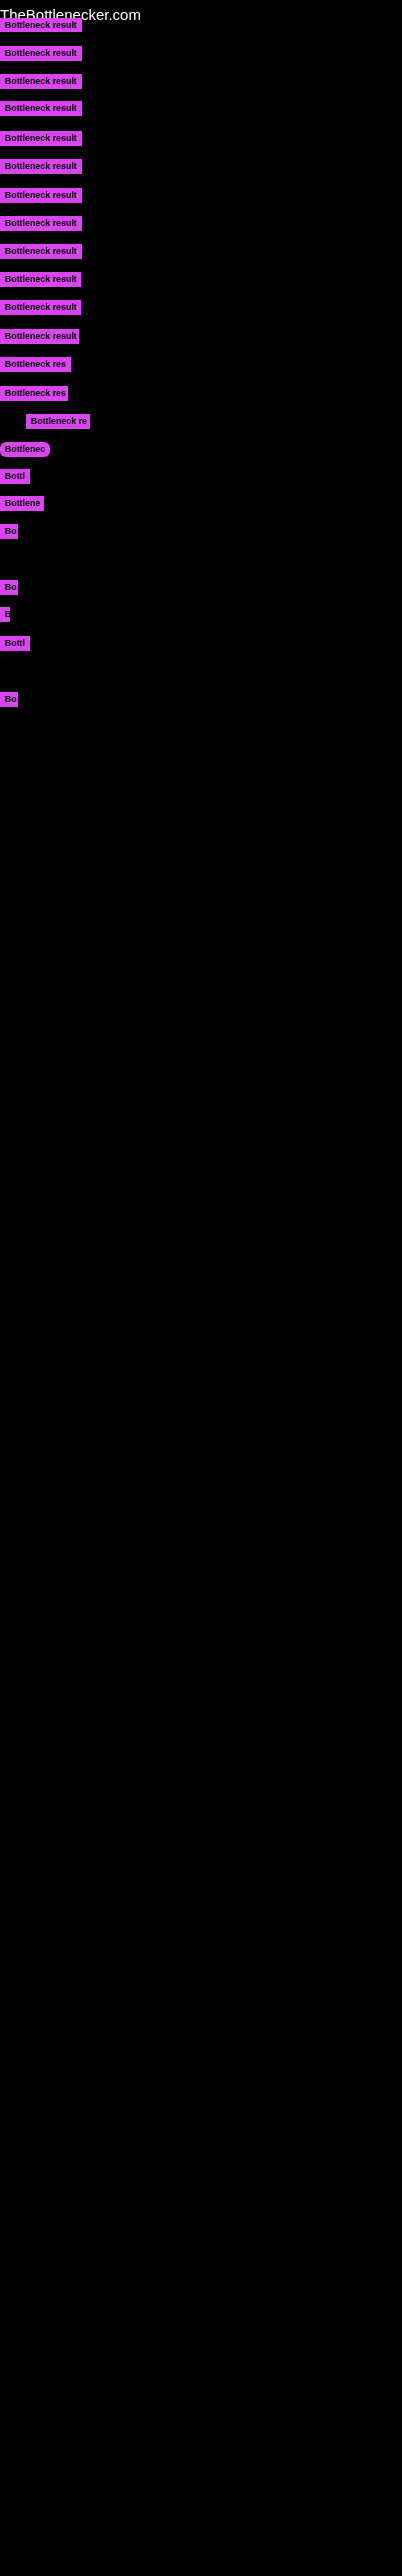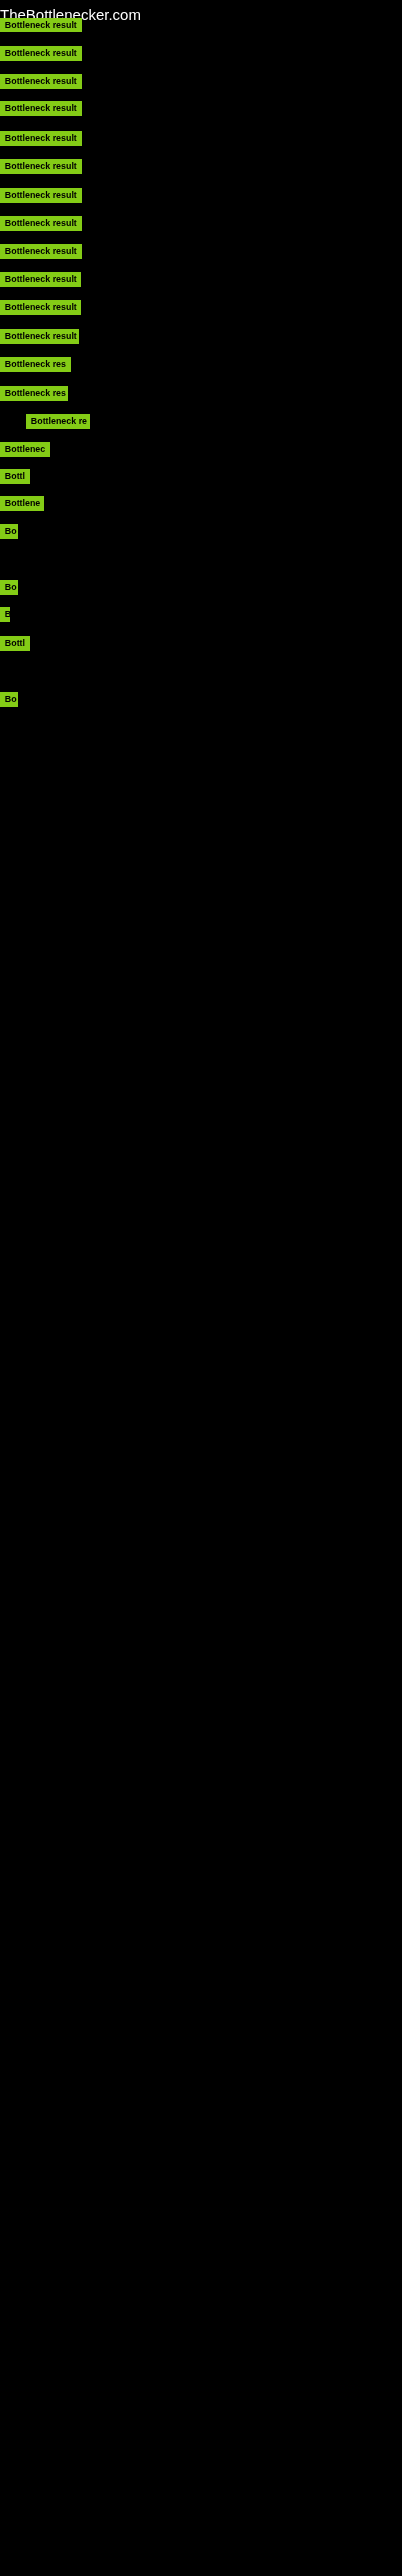--- a/index.html
+++ b/index.html
@@ -22,21 +22,21 @@
       color: #ffffff;
       font-size: 15px;
       padding: 4.8px 0;
       position: absolute;
       top: 1px;
       left: 0;
       right: 0;
     }
 
     .bottleneck-badge {
-      background-color: #84cc16;
+      background-color: #d946ef;
       color: #000000;
       font-size: 8.9px;
       font-weight: bold;
       padding: 2.4px 4.8px;
       display: inline-block;
       white-space: nowrap;
       position: absolute;
       left: 0;
     }
   </style>
@@ -53,21 +53,21 @@
 <div class="bottleneck-badge" style="top: 159px; max-width: 87px; overflow: hidden;">Bottleneck result</div>
 <div class="bottleneck-badge" style="top: 188px; max-width: 87px; overflow: hidden;">Bottleneck result</div>
 <div class="bottleneck-badge" style="top: 216px; max-width: 85px; overflow: hidden;">Bottleneck result</div>
 <div class="bottleneck-badge" style="top: 244px; max-width: 83px; overflow: hidden;">Bottleneck result</div>
 <div class="bottleneck-badge" style="top: 272px; max-width: 81px; overflow: hidden;">Bottleneck result</div>
 <div class="bottleneck-badge" style="top: 300px; max-width: 81px; overflow: hidden;">Bottleneck result</div>
 <div class="bottleneck-badge" style="top: 329px; max-width: 79px; overflow: hidden;">Bottleneck result</div>
 <div class="bottleneck-badge" style="top: 357px; max-width: 71px; overflow: hidden;">Bottleneck res</div>
 <div class="bottleneck-badge" style="top: 386px; max-width: 68px; overflow: hidden;">Bottleneck res</div>
 <div class="bottleneck-badge" style="top: 414px; max-width: 64px; overflow: hidden; margin-left: 26px;">Bottleneck re</div>
-<div class="bottleneck-badge" style="top: 442px; max-width: 52px; overflow: hidden;">Bottlenec</div>
+<div class="bottleneck-badge" style="top: 442px; max-width: 52px; overflow: hidden; border-radius: 6px;">Bottlenec</div>
 <div class="bottleneck-badge" style="top: 469px; max-width: 32px; overflow: hidden;">Bottl</div>
 <div class="bottleneck-badge" style="top: 496px; max-width: 44px; overflow: hidden; text-align: right;">Bottlene</div>
 <div class="bottleneck-badge" style="top: 524px; max-width: 17.7px; overflow: hidden;">Bo</div>
 <div class="bottleneck-badge" style="top: 580px; max-width: 17.7px; overflow: hidden;">Bo</div>
 <div class="bottleneck-badge" style="top: 607px; max-width: 9.7px; overflow: hidden;">B</div>
 <div class="bottleneck-badge" style="top: 636px; max-width: 31px; overflow: hidden;">Bottl</div>
 <div class="bottleneck-badge" style="top: 692px; max-width: 17.7px; overflow: hidden;">Bo</div>
 
 
 </body></html>

